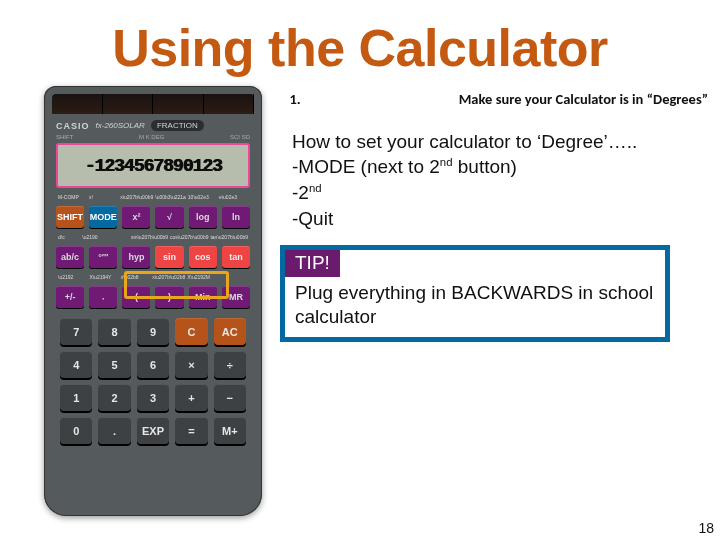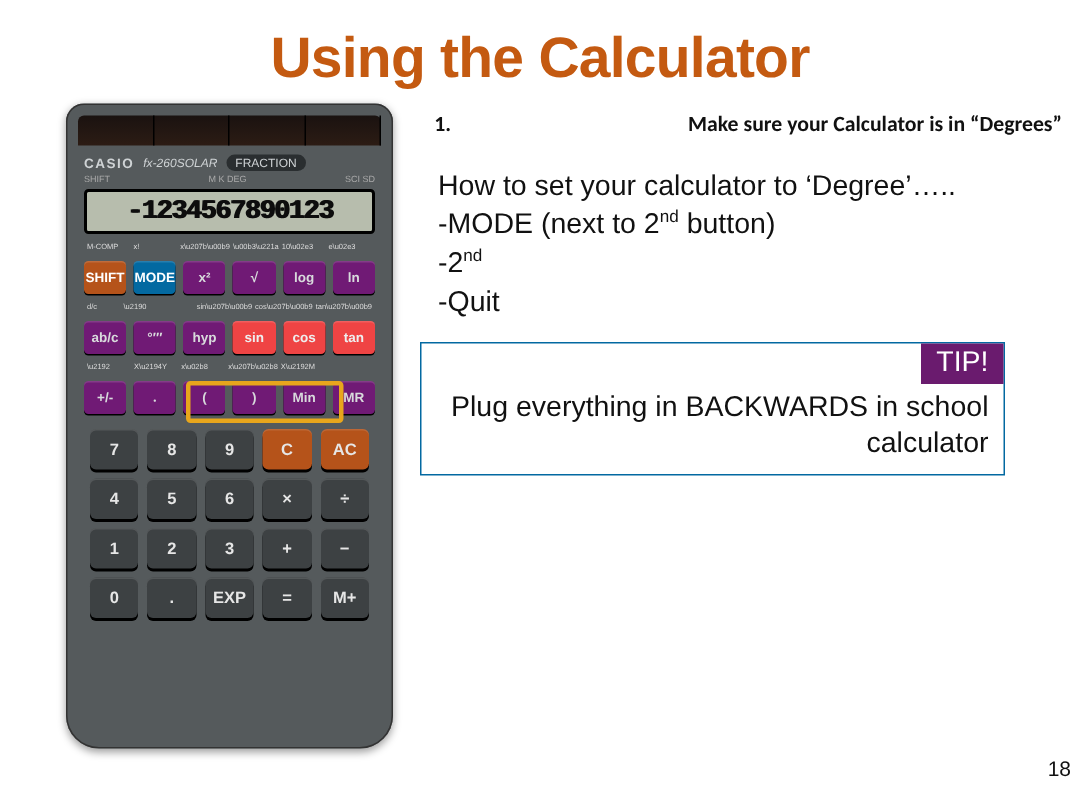--- a/index.html
+++ b/index.html
@@ -3,21 +3,21 @@
 <meta charset="utf-8">
 <style>
   * { box-sizing: border-box; margin: 0; padding: 0; }
   body {
     width: 720px; height: 540px;
     font-family: "Helvetica Neue", Arial, sans-serif;
     background: #fff; color: #111; position: relative; overflow: hidden;
   }
   .title {
     color: #c45a11;
-    font-size: 38px;
+    font-size: 52px;
     font-weight: 700;
     text-align: center;
     padding: 18px 0 8px;
     letter-spacing: -0.5px;
   }
   .content { display: flex; gap: 18px; padding: 0 12px; }
   
   .calc {
     width: 218px; height: 430px;
     background: #555a5c;
@@ -32,22 +32,22 @@
     height: 20px; background: linear-gradient(#1a1210,#2c1c14);
     border-radius: 4px 4px 0 0; margin-bottom: 4px;
     display:flex;
   }
   .solar div{flex:1;border-right:1px solid #000;}
   .brand { font-size: 9px; display:flex; gap:6px; align-items:center; padding:2px 4px;}
   .brand .casio{font-weight:700;letter-spacing:1px;}
   .brand .frac{background:#2a2e30;border-radius:6px;padding:1px 6px;font-size:8px;}
   .tiny{font-size:6px;color:#aaa;padding:1px 4px;display:flex;justify-content:space-between;}
   .lcd {
-    background:#b7bdad;border:2px solid #000000;border-radius:3px;
-    height:30px;margin:2px 4px 4px;display:flex;align-items:center;justify-content:center;
+    background:#b7bdad;border:2px solid #ec4899;border-radius:3px;
+    height:45px;margin:2px 4px 4px;display:flex;align-items:center;justify-content:center;
     font-family:"Courier New",monospace;font-weight:900;color:#0d0d0d;font-size:18px;
     letter-spacing:-1px;text-shadow:1px 0 #0d0d0d;
   }
   .lbls{font-size:5px;color:#ddd;padding:2px 6px;display:grid;grid-template-columns:repeat(6,1fr);gap:2px;}
   .pad{padding:4px;display:grid;grid-template-columns:repeat(6,1fr);gap:5px 5px;}
   .key{
     height:22px;border-radius:3px;font-size:9px;font-weight:600;
     display:flex;align-items:center;justify-content:center;
     box-shadow:0 1px 0 #000,inset 0 1px 0 rgba(255,255,255,.15);
     cursor:default;
@@ -75,30 +75,30 @@
   ol.steps > li {
     font-size: 14.5px; font-weight: 700; font-family: "Calibri","Helvetica Neue",Arial,sans-serif;
     margin-bottom: 12px; line-height:1.3;text-align:right;
   }
   ol.steps > li.plain { font-weight: 400; }
   .howto {
     margin: 20px 0 14px 12px;
     font-family: Arial, sans-serif; font-size: 19px; line-height:1.35;
   }
   sup{font-size:.6em;vertical-align:super;}
-  .tipwrap { margin-top: 8px; border:1px solid #0369a1; width: 390px; text-align: right;}
+  .tipwrap { margin-top: 8px; border:5px solid #0369a1; width: 390px;}
   .tipbadge{
     background:#6a1b6e;color:#fff;font-size:19px;padding:2px 10px 3px;
     display:inline-block;font-family:Verdana,Arial,sans-serif;
   }
   .tipbody{
     font-size:19px;padding:4px 10px 8px;font-family:Verdana,Arial,sans-serif;border-top:none;
     line-height:1.25;
   }
-  .pagenum{position:absolute;right:6px;bottom:20px;font-size:14px;}
+  .pagenum{position:absolute;right:6px;bottom:4px;font-size:14px;}
 </style>
 </head>
 <body>
 
 <div class="title">Using the Calculator</div>
 
 <div class="content">
 
   <div class="calc">
     <div class="solar">

